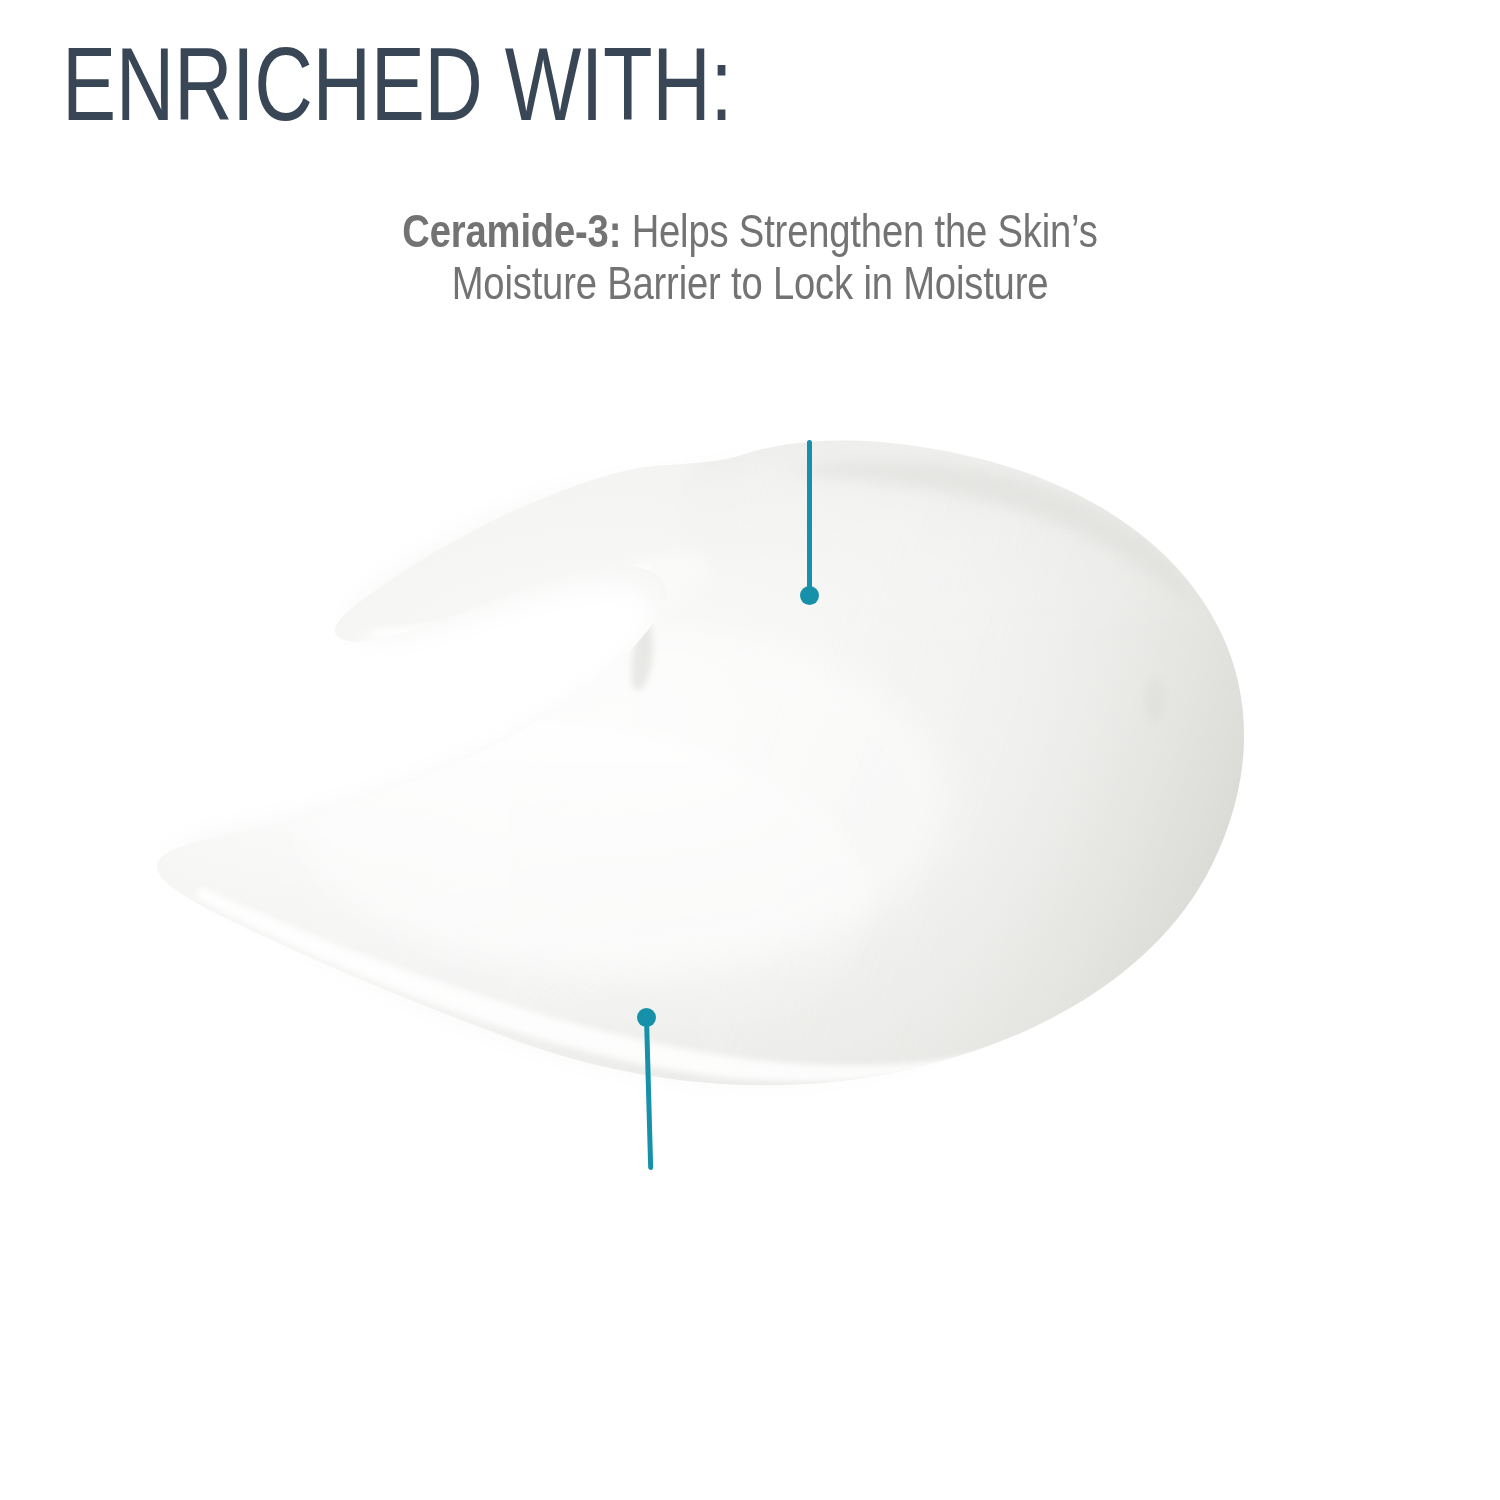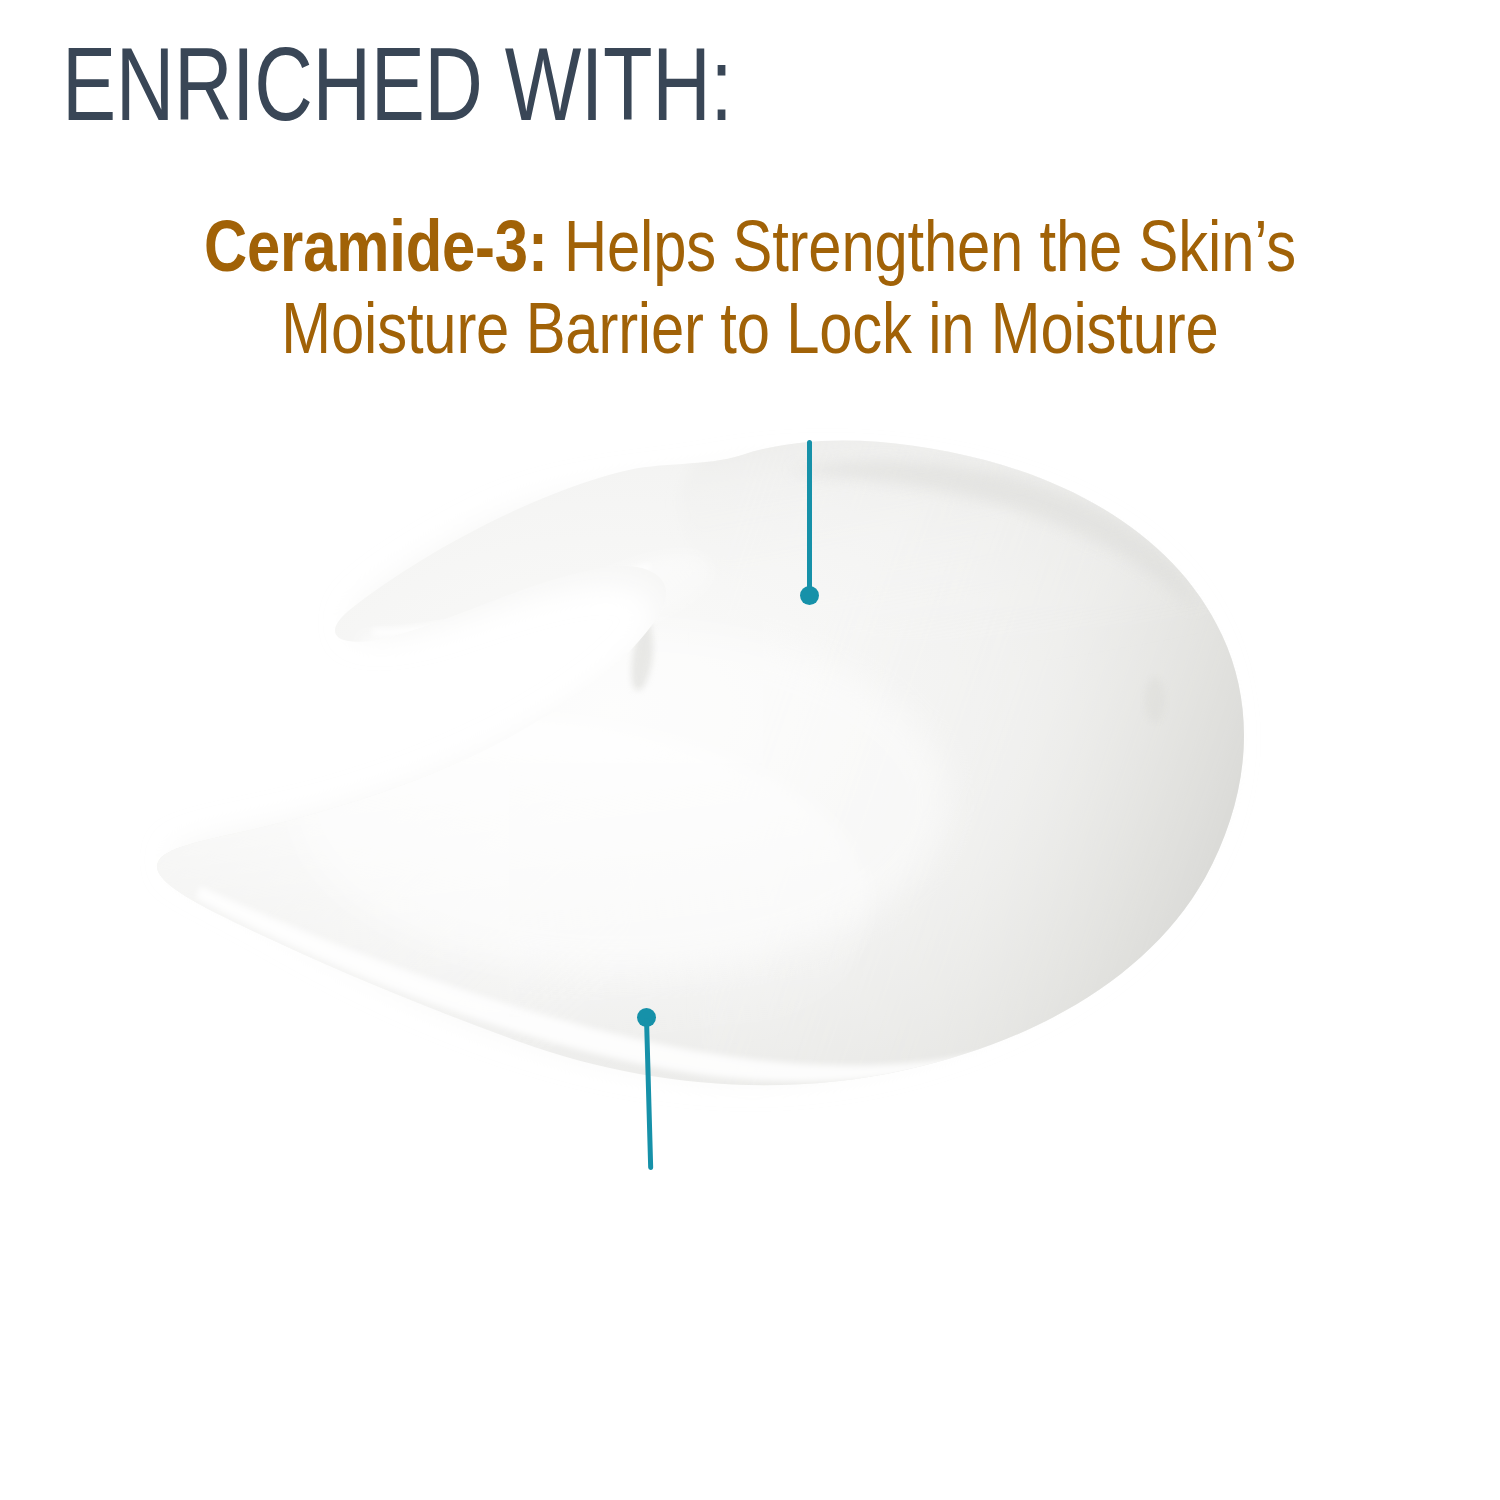--- a/index.html
+++ b/index.html
@@ -31,24 +31,24 @@
     color: #394656;
     transform: scaleX(0.78);
     transform-origin: left top;
     white-space: nowrap;
   }
 
   
   .caption {
     position: absolute;
     text-align: center;
-    color: #a16207;
+    color: #737373;
     font-family: "Liberation Sans Narrow", "Liberation Sans", sans-serif;
     font-weight: 400;
-    font-size: 72px;
+    font-size: 46px;
     line-height: 1.14;
     letter-spacing: -0.2px;
   }
   .caption b {
     font-weight: 700;
   }
   #caption-top {
     left: 40px;
     top: 205px;
     width: 1420px;

